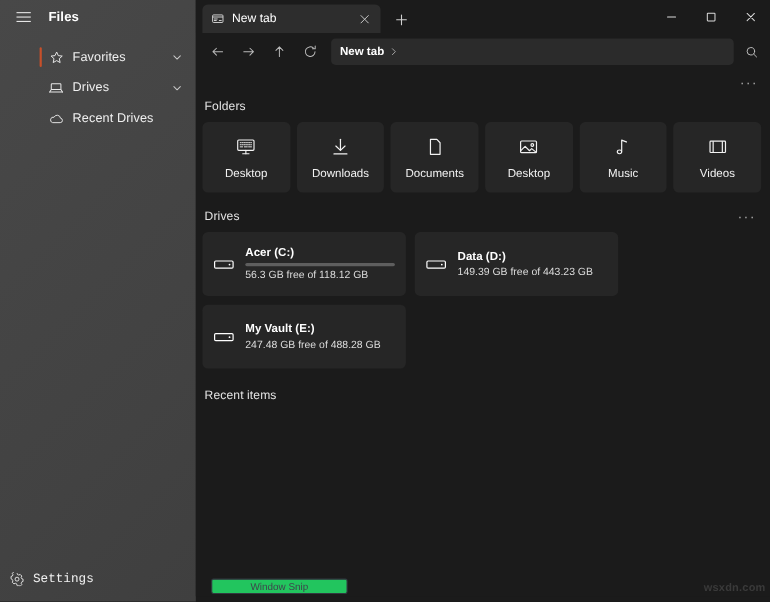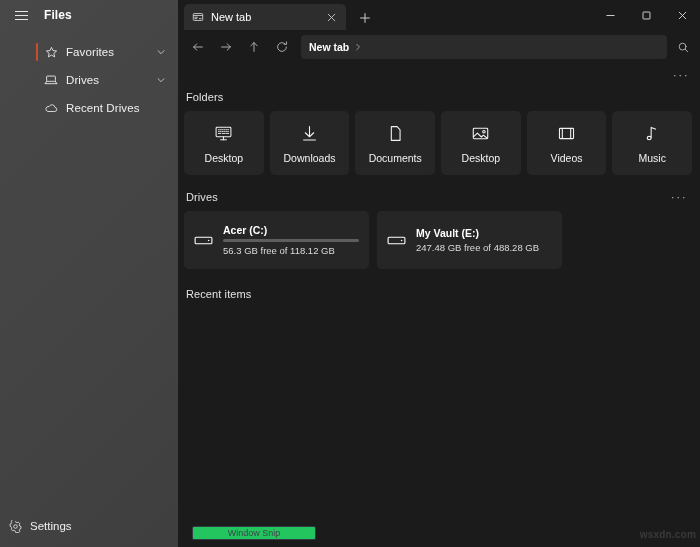--- a/index.html
+++ b/index.html
@@ -104,20 +104,21 @@
     margin-bottom: 2px;
   }
   .settings-icon {
     width: 30px; min-width: 30px;
     display: flex; align-items: center; justify-content: center;
     color: #e8e8e8;
   }
   .settings-label {
     font-size: 11.5px;
     color: #f0f0f0;
+    font-family: Liberation Mono, monospace;
   }
 
   
   .main {
     flex: 1;
     height: 542px;
     background: #1b1b1b;
     display: flex;
     flex-direction: column;
     position: relative;
@@ -571,35 +572,35 @@
               <circle cx="13.6" cy="8.2" r="1.3"></circle>
               <path d="M2.6 13.6l4.1-4 4.2 4.1 2.1-2 4.4 3.6"></path>
             </svg>
           </span>
           <span class="folder-label">Desktop</span>
         </div>
 
         <div class="folder-card">
           <span class="folder-icon">
             <svg width="19" height="19" viewBox="0 0 20 20" fill="none" stroke="currentColor" stroke-width="1.15" stroke-linejoin="round">
+              <path d="M8.6 14.4V3.6l5 1.9"></path>
+              <ellipse cx="6.5" cy="14.8" rx="2.1" ry="1.8"></ellipse>
+            </svg>
+          </span>
+          <span class="folder-label">Music</span>
+        </div>
+
+        <div class="folder-card">
+          <span class="folder-icon">
+            <svg width="19" height="19" viewBox="0 0 20 20" fill="none" stroke="currentColor" stroke-width="1.15" stroke-linejoin="round">
               <rect x="2.6" y="4.6" width="14.8" height="10.8" rx="0.8"></rect>
               <path d="M5.6 4.6v10.8M14.4 4.6v10.8"></path>
             </svg>
           </span>
           <span class="folder-label">Videos</span>
-        </div>
-
-        <div class="folder-card">
-          <span class="folder-icon">
-            <svg width="19" height="19" viewBox="0 0 20 20" fill="none" stroke="currentColor" stroke-width="1.15" stroke-linejoin="round">
-              <path d="M8.6 14.4V3.6l5 1.9"></path>
-              <ellipse cx="6.5" cy="14.8" rx="2.1" ry="1.8"></ellipse>
-            </svg>
-          </span>
-          <span class="folder-label">Music</span>
         </div>
 
       </div>
 
       <div class="drives-wrap">
         <div class="section-head">
           <div class="section-title">Drives</div>
           <div class="dots">···</div>
         </div>
 
@@ -614,20 +615,32 @@
             </span>
             <span class="drive-info">
               <span class="drive-name">Acer (C:)</span>
               <span class="drive-bar">
                 <span class="drive-bar-fill" id="bar-0" style="width: 52%; background: rgb(194, 81, 44);"></span>
               </span>
               <span class="drive-sub">56.3 GB free of 118.12 GB</span>
             </span>
           </div>
 
+          <div class="drive-card">
+            <span class="drive-icon">
+              <svg width="21" height="21" viewBox="0 0 22 22" fill="none" stroke="currentColor" stroke-width="1.15">
+                <rect x="2.2" y="7.6" width="17.6" height="6.8" rx="1.1"></rect>
+                <circle cx="16.4" cy="11" r="0.85" fill="currentColor" stroke="none"></circle>
+              </svg>
+            </span>
+            <span class="drive-info">
+              <span class="drive-name">Data (D:)</span>
+              <span class="drive-sub">149.39 GB free of 443.23 GB</span>
+            </span>
+          </div>
 
           <div class="drive-card">
             <span class="drive-icon">
               <svg width="21" height="21" viewBox="0 0 22 22" fill="none" stroke="currentColor" stroke-width="1.15">
                 <rect x="2.2" y="7.6" width="17.6" height="6.8" rx="1.1"></rect>
                 <circle cx="16.4" cy="11" r="0.85" fill="currentColor" stroke="none"></circle>
               </svg>
             </span>
             <span class="drive-info">
               <span class="drive-name">My Vault (E:)</span>

